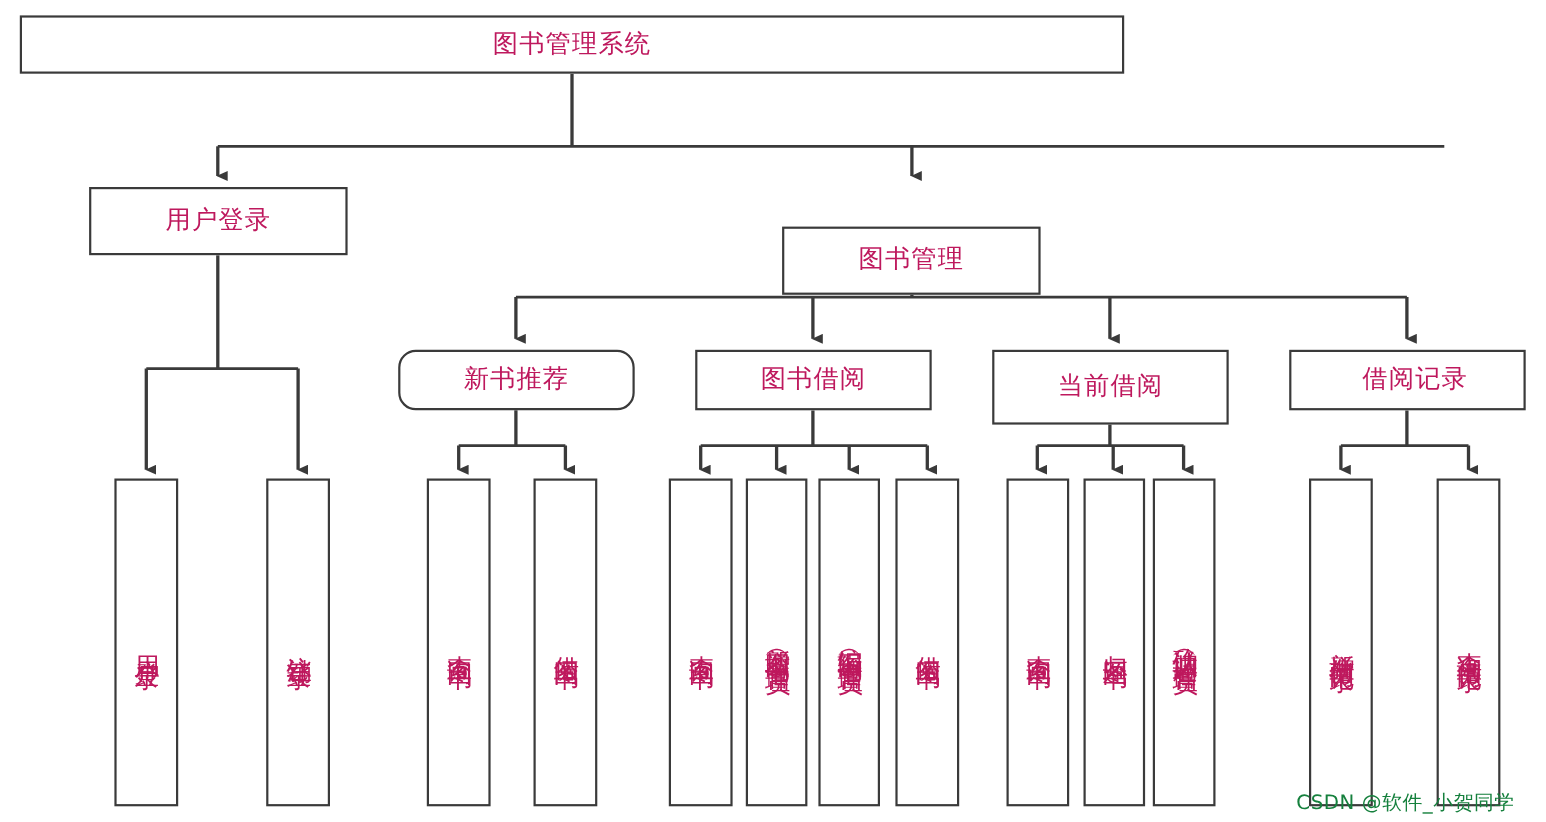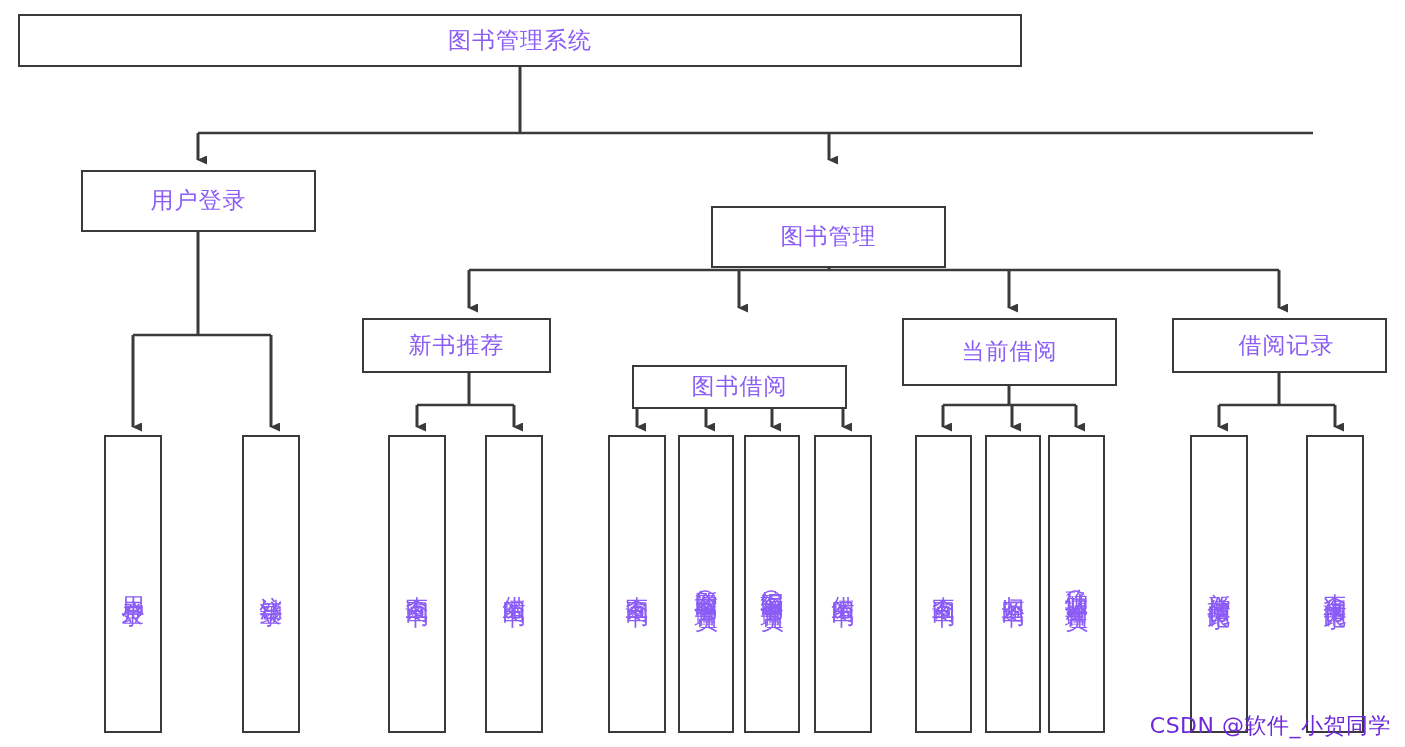--- a/index.html
+++ b/index.html
@@ -29,21 +29,21 @@
     position: absolute;
     box-sizing: border-box;
     background: #ffffff;
     border: 2px solid #3a3a3a;
     display: flex;
     align-items: center;
     justify-content: center;
     color: #3c3c3c;
   }
   .node-label {
-    color: #8b5cf6;
+    color: #be185d;
     letter-spacing: 1px;
     white-space: nowrap;
   }
   
   .node.horiz .node-label {
     font-size: 23px;
     line-height: 1.1;
   }
   
   .node.vert {
@@ -53,24 +53,24 @@
   .node.vert .node-label {
     writing-mode: vertical-rl;
     text-orientation: upright;
     font-size: 23px;
     line-height: 1.25;
     letter-spacing: 3px;
     white-space: nowrap;
   }
   #watermark {
     position: absolute;
-    right: 14px;
+    right: 28px;
     bottom: 6px;
-    font-size: 22px;
-    color: #6d28d9;
+    font-size: 18px;
+    color: #15803d;
     letter-spacing: 0.5px;
     white-space: nowrap;
     pointer-events: none;
   }
 </style>
 </head>
 <body>
 
 <div id="diagram-root">
 
@@ -143,24 +143,24 @@
     <span class="node-label">图书管理系统</span>
   </div>
 
   <div class="node horiz" style="left:81px; top:170px; width:235px; height:62px;">
     <span class="node-label">用户登录</span>
   </div>
   <div class="node horiz" style="left:711px; top:170px; width:235px; height:62px;margin-top:36px;">
     <span class="node-label">图书管理</span>
   </div>
 
-  <div class="node horiz" style="left:362px; top:318px; width:189px; height:55px;">
+  <div class="node horiz" style="left:362px; top:318px; width:215px; height:55px;border-radius:16px;">
     <span class="node-label">新书推荐</span>
   </div>
-  <div class="node horiz" style="left:632px; top:318px; width:215px; height:44px;margin-top:47px;">
+  <div class="node horiz" style="left:632px; top:318px; width:215px; height:55px;">
     <span class="node-label">图书借阅</span>
   </div>
   <div class="node horiz" style="left:902px; top:318px; width:215px; height:68px;">
     <span class="node-label">当前借阅</span>
   </div>
   <div class="node horiz" style="left:1172px; top:318px; width:215px; height:55px;padding-left:14px;">
     <span class="node-label">借阅记录</span>
   </div>
 
   <div class="node vert" style="left:104px; top:435px; width:58px; height:298px;">

